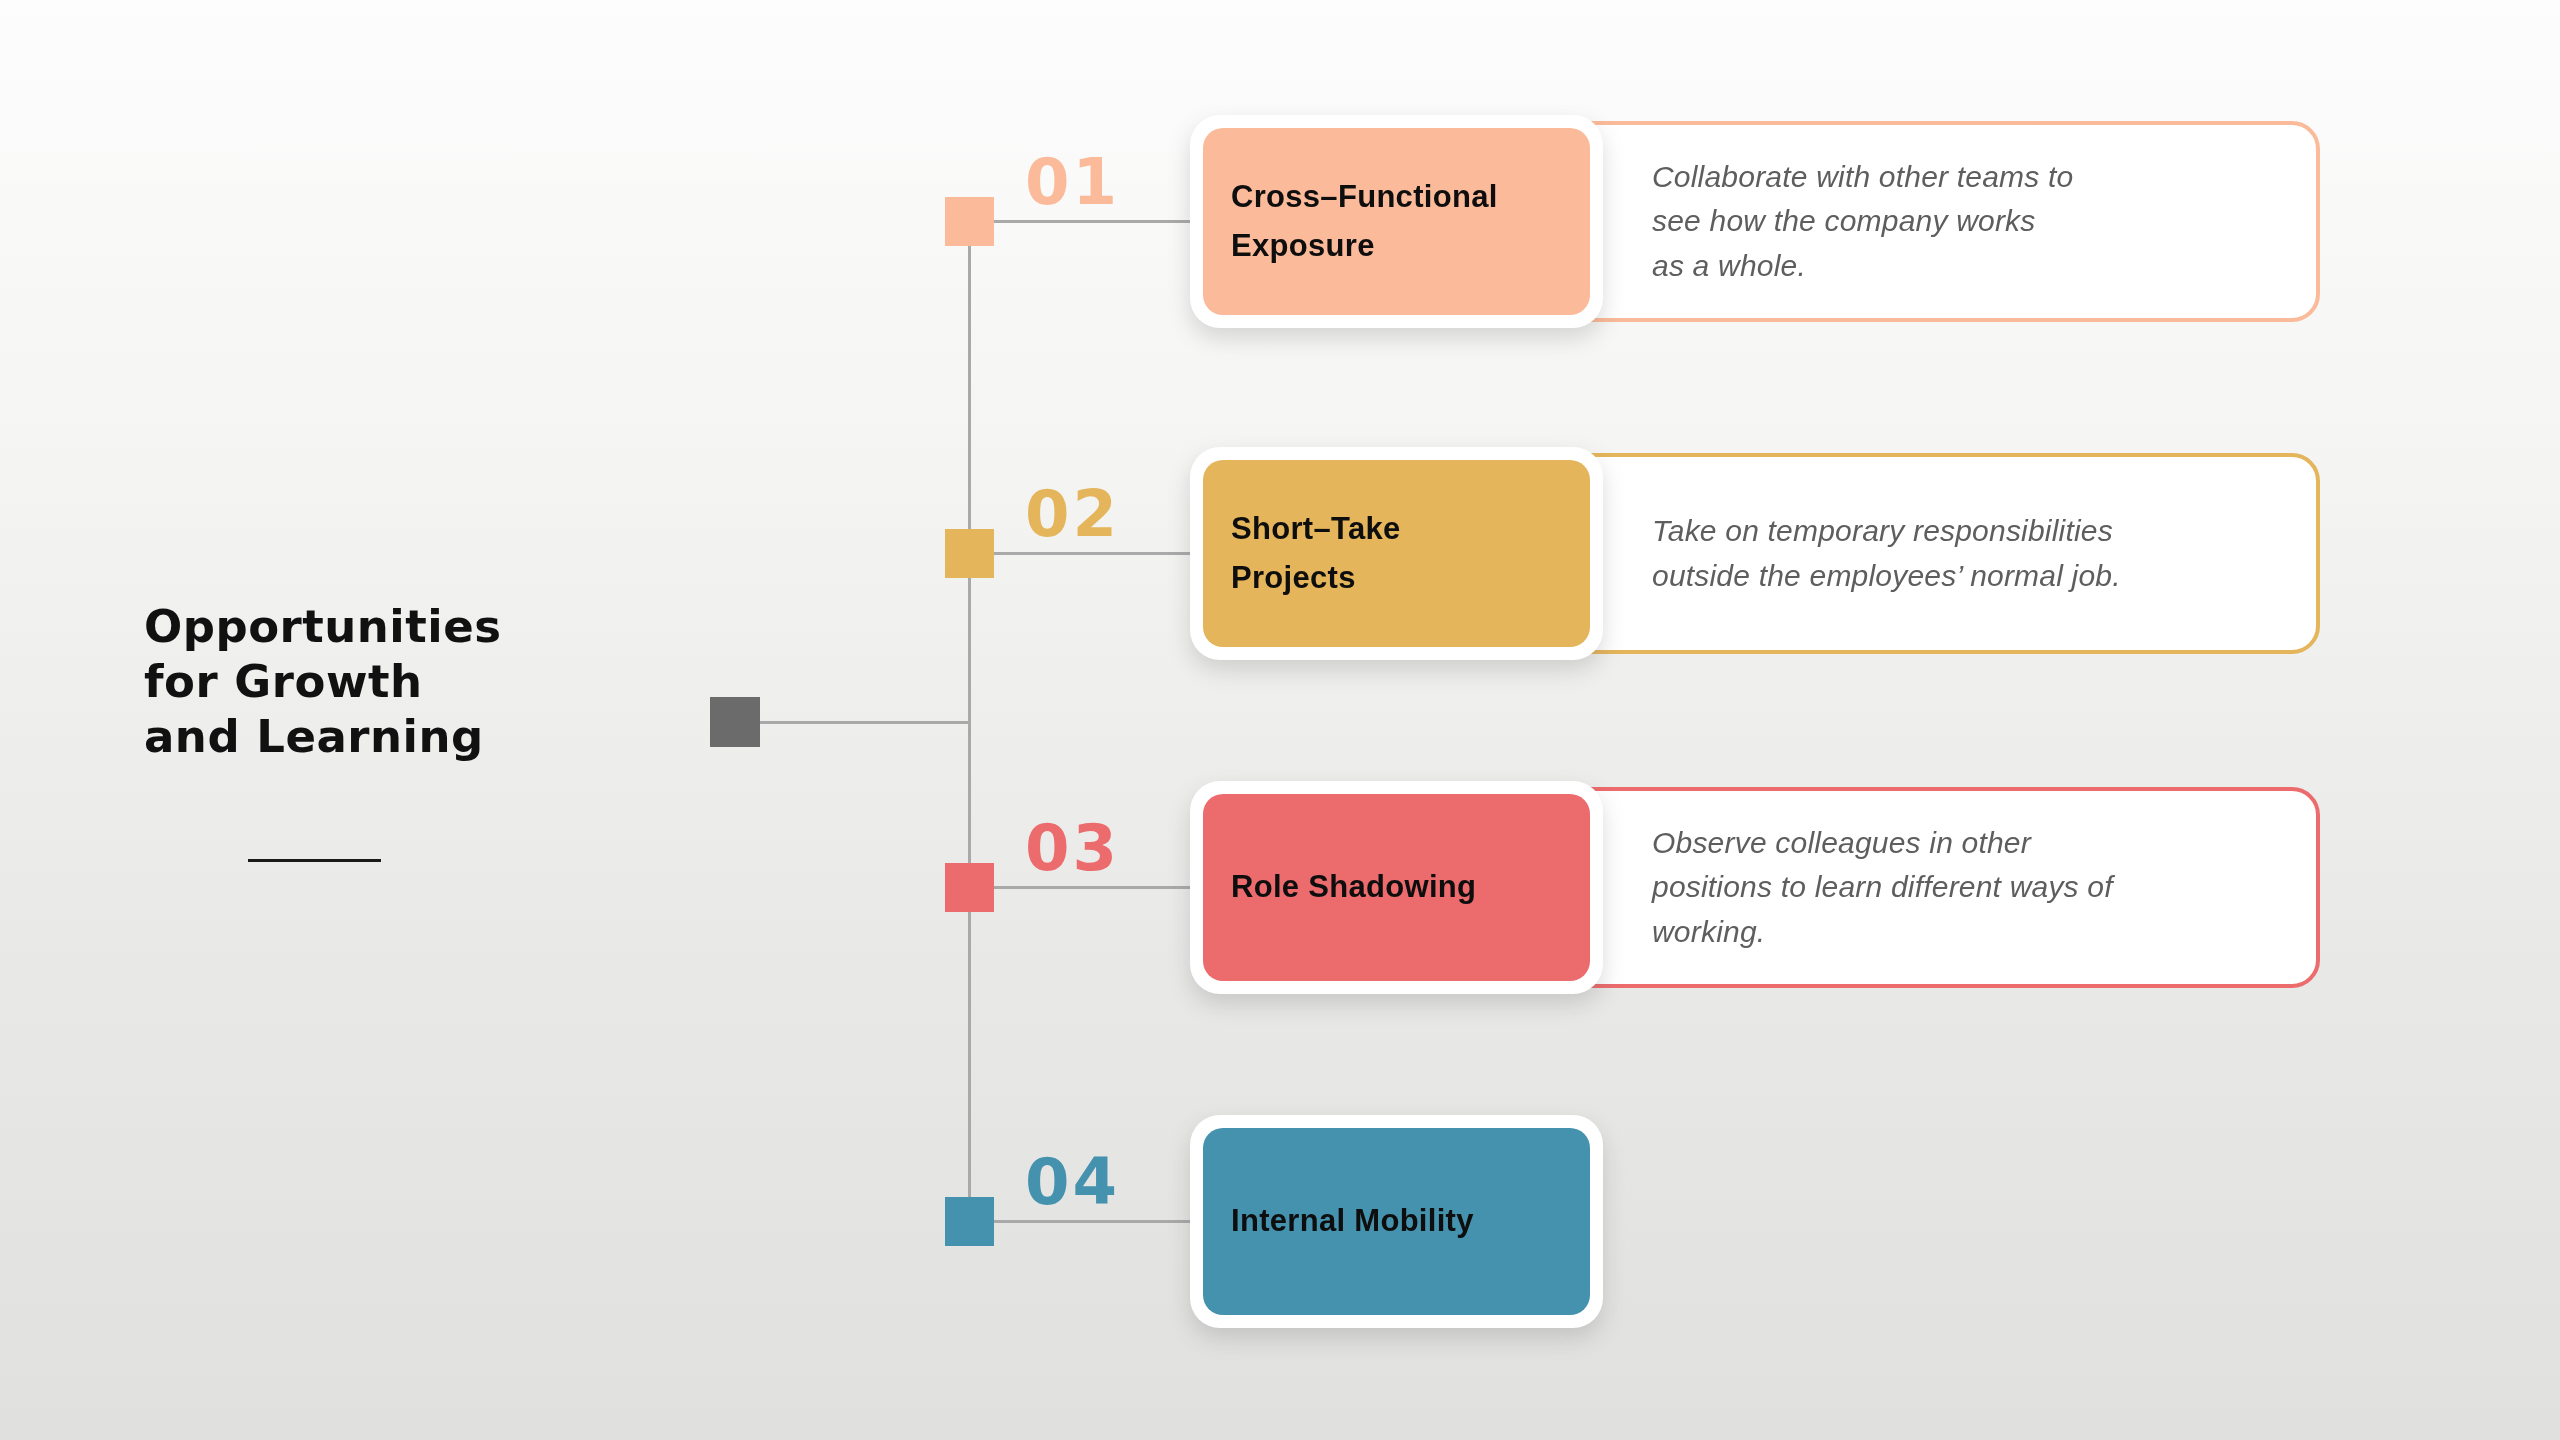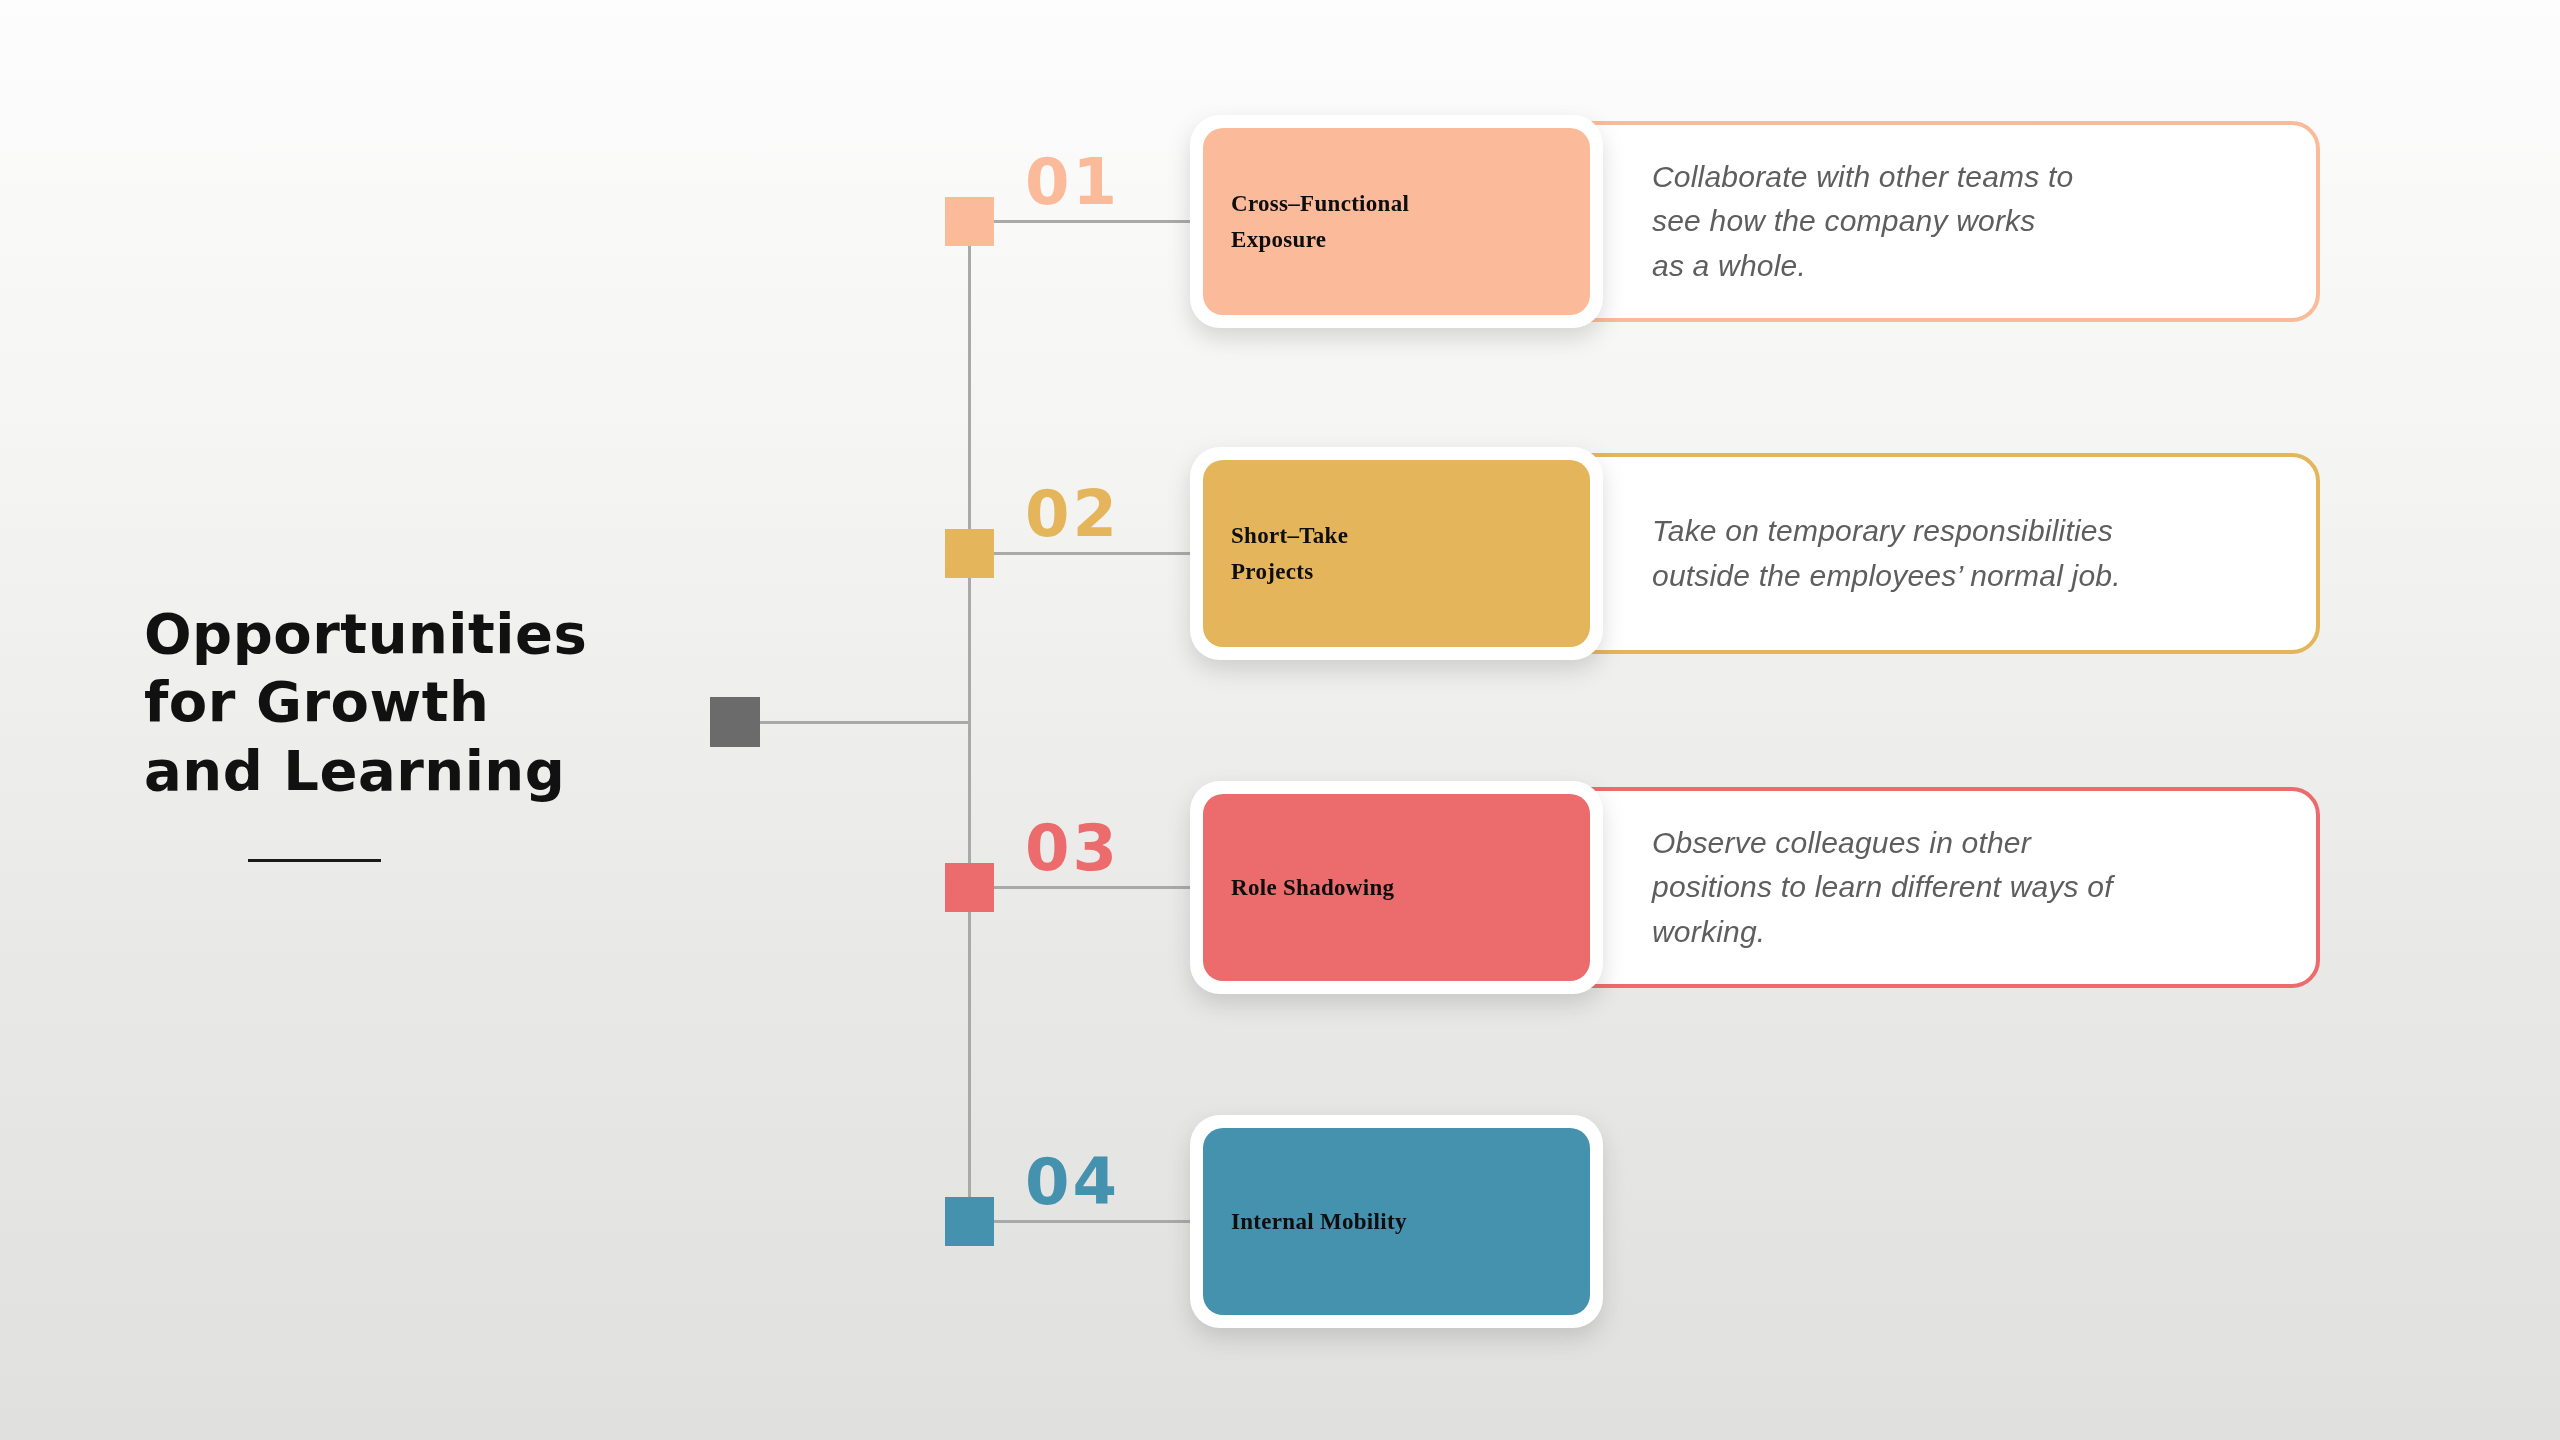--- a/index.html
+++ b/index.html
@@ -15,21 +15,21 @@
   }
 
   
   .title {
     position: absolute;
     left: 144px;
     top: 600px;
     width: 560px;
     font-family: "DejaVu Sans", "Liberation Sans", sans-serif;
     font-weight: bold;
-    font-size: 56px;
+    font-size: 45px;
     line-height: 1.22;
     letter-spacing: 0.5px;
     color: #111111;
     white-space: pre-line;
   }
   .title-underline {
     position: absolute;
     left: 248px;
     top: 859px;
     width: 133px;
@@ -123,23 +123,23 @@
     right: 13px;
     bottom: 13px;
     background: var(--c);
     border-radius: 20px;
     display: flex;
     align-items: center;
   }
   .label-text {
     padding-left: 28px;
     padding-right: 14px;
-    font-family: Liberation Serif, serif;
+    font-family: Liberation Sans, sans-serif;
     font-weight: bold;
-    font-size: 23px;
+    font-size: 31px;
     line-height: 1.55;
     letter-spacing: 0.3px;
     color: #0e0e0e;
     white-space: pre-line;
   }
 
   .desc-card {
     position: absolute;
     left: 620px;
     top: 6px;

